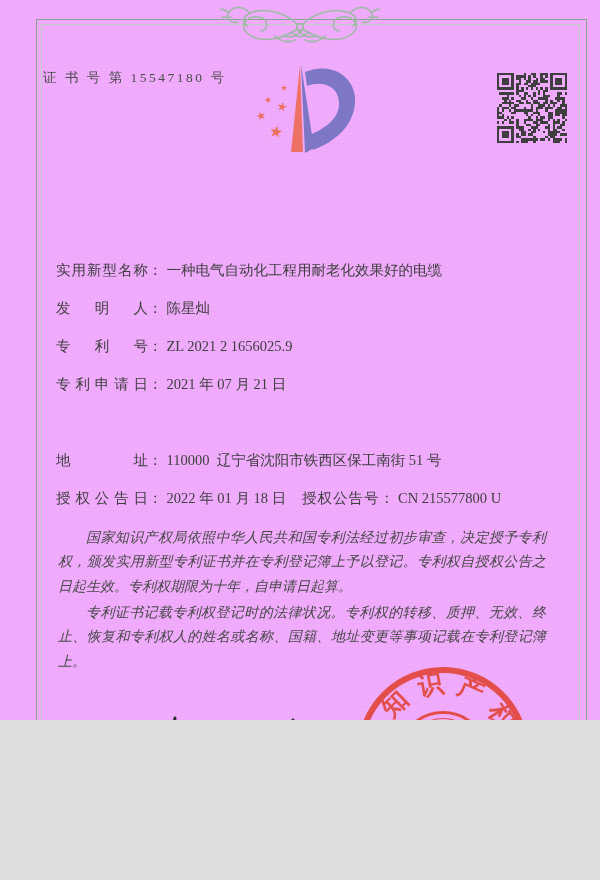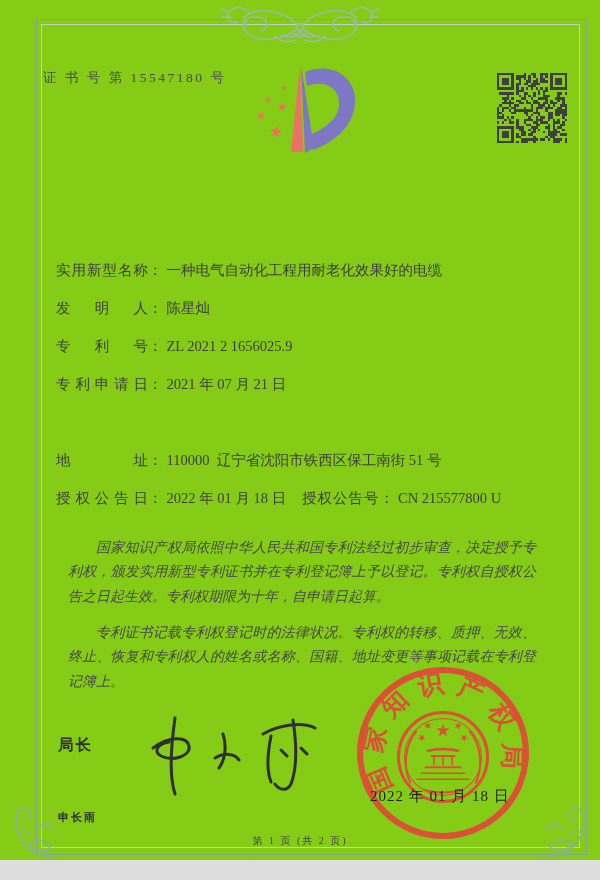--- a/index.html
+++ b/index.html
@@ -1,32 +1,32 @@
 <!DOCTYPE html>
 <html><head>
 <meta charset="utf-8">
 <style>
   html,body{margin:0;padding:0;}
   body{background:#ddd;font-family:"Liberation Serif",serif;}
-  .page{position:relative;width:600px;height:860px;background:#84cc16;overflow:hidden;color:#3b3b3b;}
+  .page{position:relative;width:600px;height:720px;background:#f0abfc;overflow:hidden;color:#3b3b3b;}
   .page::before{content:"";position:absolute;inset:0;background:repeating-linear-gradient(0deg,rgba(120,110,80,.025) 0 1px,transparent 1px 4px);pointer-events:none;}
   .frame-outer{position:absolute;left:36px;top:19px;width:549px;height:834px;border:1.6px solid #84a48d;}
   .frame-inner{position:absolute;left:41px;top:24px;width:537px;height:822px;border:1px solid #bdd2c2;}
   .cert-number{position:absolute;left:43px;top:69px;font-size:13.5px;letter-spacing:2.5px;color:#4c4c4c;}
   .logo{position:absolute;left:243px;top:58px;width:134px;height:108px;}
   .qr{position:absolute;left:497px;top:73px;width:70px;height:70px;}
   .title{position:absolute;left:0;right:0;top:180px;text-align:center;font-size:34px;font-weight:700;letter-spacing:7px;color:#3c3c3c;}
   .row{position:absolute;left:56px;right:30px;height:24px;font-size:14.5px;color:#3e3e3e;}
   .lbl{display:inline-block;width:92px;text-align:justify;text-align-last:justify;vertical-align:top;}
   .colon{margin-right:4px;}
   .val{white-space:pre-wrap;}
   .pair2{position:absolute;left:246px;top:0;}
   .pair2 .lbl2{letter-spacing:1px;}
   .paras{position:absolute;left:56px;width:492px;top:524px;font-size:14px;line-height:1.74;color:#474747;font-style:italic;}
-  .paras p{margin:12px;text-indent:2em;text-align:justify;}
+  .paras p{margin:2px;text-indent:2em;text-align:justify;}
   .signer-title{position:absolute;left:58px;top:735px;font-size:15.5px;font-weight:600;color:#303030;letter-spacing:2px;}
   .signer-name{position:absolute;left:58px;top:810px;font-size:11px;font-weight:600;color:#303030;letter-spacing:2px;}
   .signature{position:absolute;left:130px;top:706px;width:200px;height:95px;}
   .seal{position:absolute;left:354px;top:664px;width:178px;height:178px;opacity:.92;z-index:2;}
   .seal-date{position:absolute;left:370px;top:787px;font-size:15px;color:#1f1f1f;letter-spacing:1px;z-index:3;white-space:pre;}
   .footer{position:absolute;left:0;right:0;top:834px;text-align:center;font-size:10px;letter-spacing:2px;color:#444;}
   .showthrough{position:absolute;left:228px;top:867px;width:150px;height:7px;opacity:.16;filter:blur(1px);
     background:repeating-linear-gradient(90deg,#777 0 9px,transparent 9px 15px);}
   .ornament-top{position:absolute;left:185px;top:2px;width:230px;height:46px;}
   .corner{position:absolute;width:50px;height:56px;}

